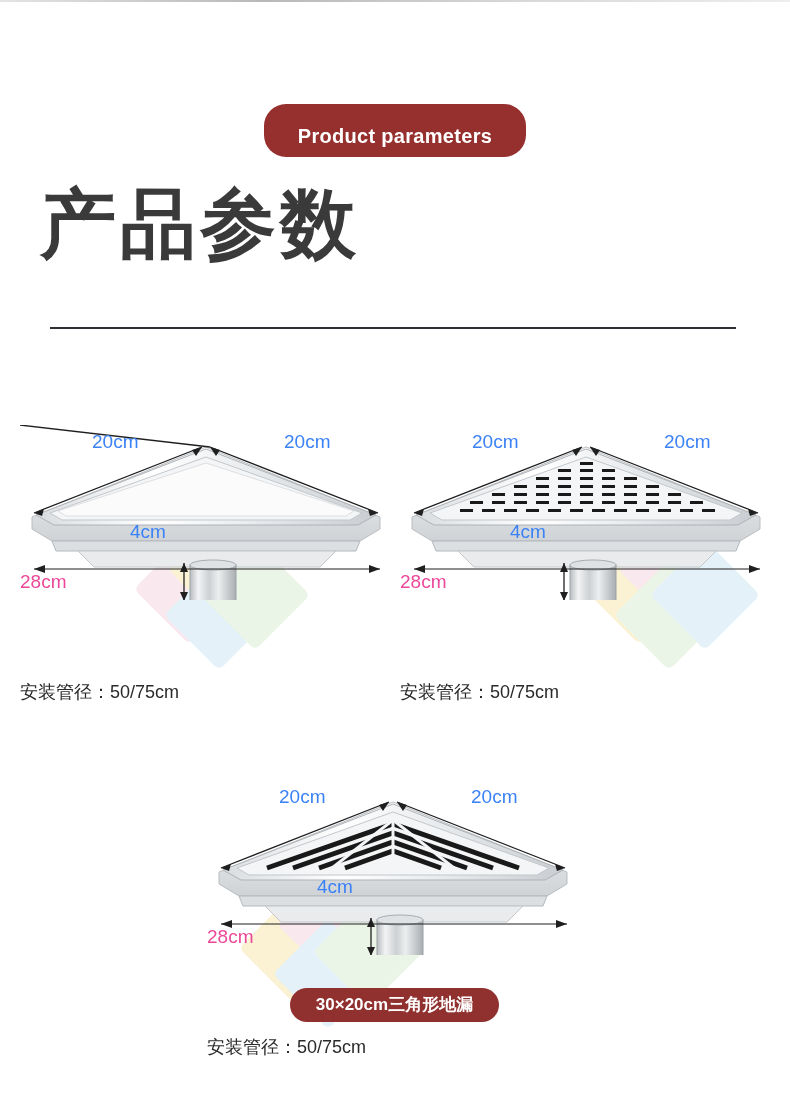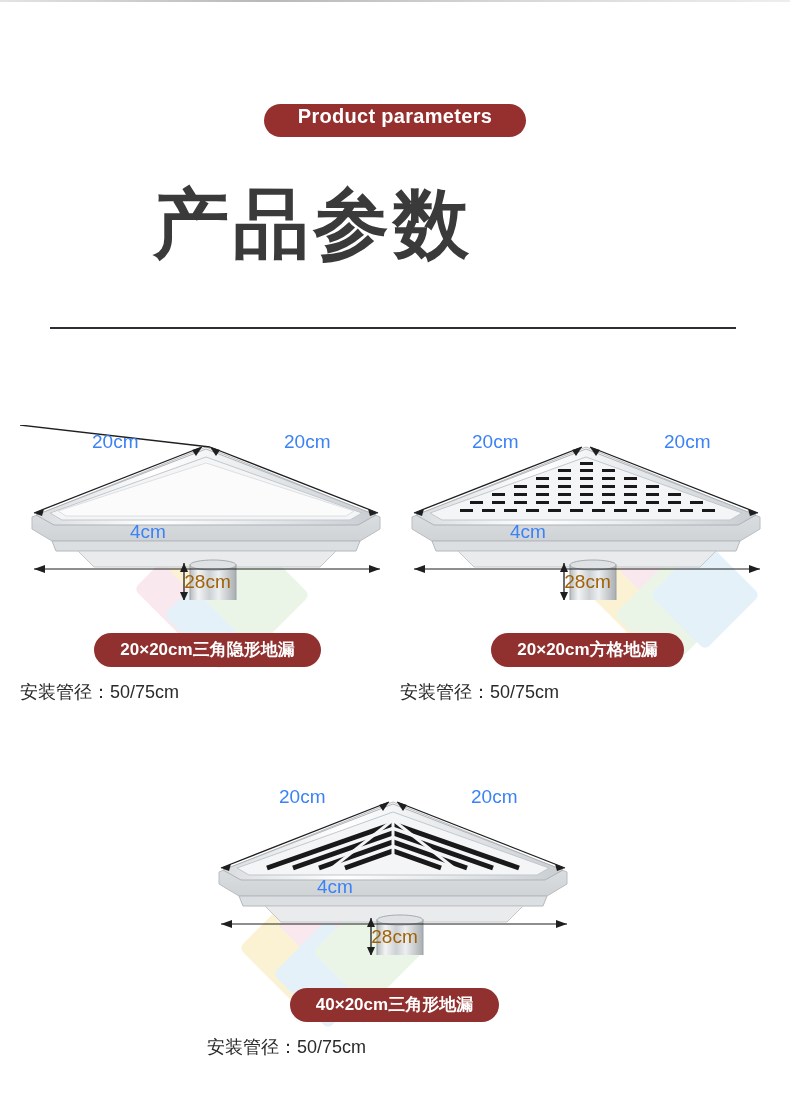--- a/index.html
+++ b/index.html
@@ -29,34 +29,34 @@
     top: 104px; left: 0; width: 790px;
     text-align: center;
   }
   .badge {
     display: inline-block;
     background: #96302f;
     color: #ffffff;
     font-size: 20px;
     font-weight: bold;
     letter-spacing: .3px;
-    padding: 2px 34px 11px 34px;
+    padding: 22px 34px 11px 34px;
     border-radius: 22px;
     line-height: 1;
   }
   .main-title {
     position: absolute;
     top: 186px; left: 0; width: 626px;
-    text-align: center;
     font-size: 76px;
     font-weight: bold;
     color: #3a3a3a;
     letter-spacing: 4px;
     line-height: 1;
     white-space: nowrap;
+    padding-left: 40px;
   }
   .divider {
     position: absolute;
     top: 327px; left: 50px;
     width: 686px;
     height: 2px;
     background: #2e2e35;
   }
 
   
@@ -81,23 +81,22 @@
   .dim {
     position: absolute;
     font-size: 19px;
     color: #3b82f6;
     white-space: nowrap;
     font-family: "Liberation Sans", sans-serif;
   }
   .dim-base {
     position: absolute;
     font-size: 19px;
-    color: #a16207;
+    color: #ec4899;
     width: 100%;
-    text-align: center;
   }
 
   
   .plabel-wrap { position: absolute; width: 100%; text-align: center; }
   .plabel {
     display: inline-block;
     background: #90302f;
     color: #fff;
     font-size: 17px;
     font-weight: bold;
@@ -206,23 +205,20 @@
     <div class="dim" style="left:110px; top:96px;">4cm</div>
   </div>
 
   <svg width="375" height="24" viewBox="0 0 375 24" style="position:absolute; left:0; top:132px;">
     <line x1="14" y1="12" x2="360" y2="12" stroke="#1f1f1f" stroke-width="1.2"></line>
     <polygon points="14,12 25,8 25,16" fill="#1f1f1f"></polygon>
     <polygon points="360,12 349,8 349,16" fill="#1f1f1f"></polygon>
   </svg>
   <div class="dim-base" style="left:0; top:146px;">28cm</div>
 
-  <div class="plabel-wrap" style="top:208px;">
-    <span class="plabel">20×20cm三角隐形地漏</span>
-  </div>
   <div class="pspec" style="top:255px;">安装管径：50/75cm</div>
 </div>
 
 <div class="cell" style="left:400px; top:425px; width:375px; height:290px;">
 
   <div class="fig" style="left:0; top:0; width:375px; height:175px;">
     <svg width="375" height="175" viewBox="0 0 375 175">
       <defs>
         <linearGradient id="steel2" x1="0" y1="0" x2="0" y2="1">
           <stop offset="0%" stop-color="#fcfcfc"></stop>
@@ -335,23 +331,20 @@
     <div class="dim" style="left:110px; top:96px;">4cm</div>
   </div>
 
   <svg width="375" height="24" viewBox="0 0 375 24" style="position:absolute; left:0; top:132px;">
     <line x1="14" y1="12" x2="360" y2="12" stroke="#1f1f1f" stroke-width="1.2"></line>
     <polygon points="14,12 25,8 25,16" fill="#1f1f1f"></polygon>
     <polygon points="360,12 349,8 349,16" fill="#1f1f1f"></polygon>
   </svg>
   <div class="dim-base" style="left:0; top:146px;">28cm</div>
 
-  <div class="plabel-wrap" style="top:208px;">
-    <span class="plabel">20×20cm方格地漏</span>
-  </div>
   <div class="pspec" style="top:255px;">安装管径：50/75cm</div>
 </div>
 
 <div class="cell" style="left:207px; top:780px; width:375px; height:290px;">
 
   <div class="fig" style="left:0; top:0; width:375px; height:175px;">
     <svg width="375" height="175" viewBox="0 0 375 175">
       <defs>
         <linearGradient id="steel3" x1="0" y1="0" x2="0" y2="1">
           <stop offset="0%" stop-color="#fcfcfc"></stop>
@@ -414,16 +407,16 @@
   </div>
 
   <svg width="375" height="24" viewBox="0 0 375 24" style="position:absolute; left:0; top:132px;">
     <line x1="14" y1="12" x2="360" y2="12" stroke="#1f1f1f" stroke-width="1.2"></line>
     <polygon points="14,12 25,8 25,16" fill="#1f1f1f"></polygon>
     <polygon points="360,12 349,8 349,16" fill="#1f1f1f"></polygon>
   </svg>
   <div class="dim-base" style="left:0; top:146px;">28cm</div>
 
   <div class="plabel-wrap" style="top:208px;">
-    <span class="plabel">40×20cm三角形地漏</span>
+    <span class="plabel">30×20cm三角形地漏</span>
   </div>
   <div class="pspec" style="top:255px;">安装管径：50/75cm</div>
 </div>
 
 </body></html>

